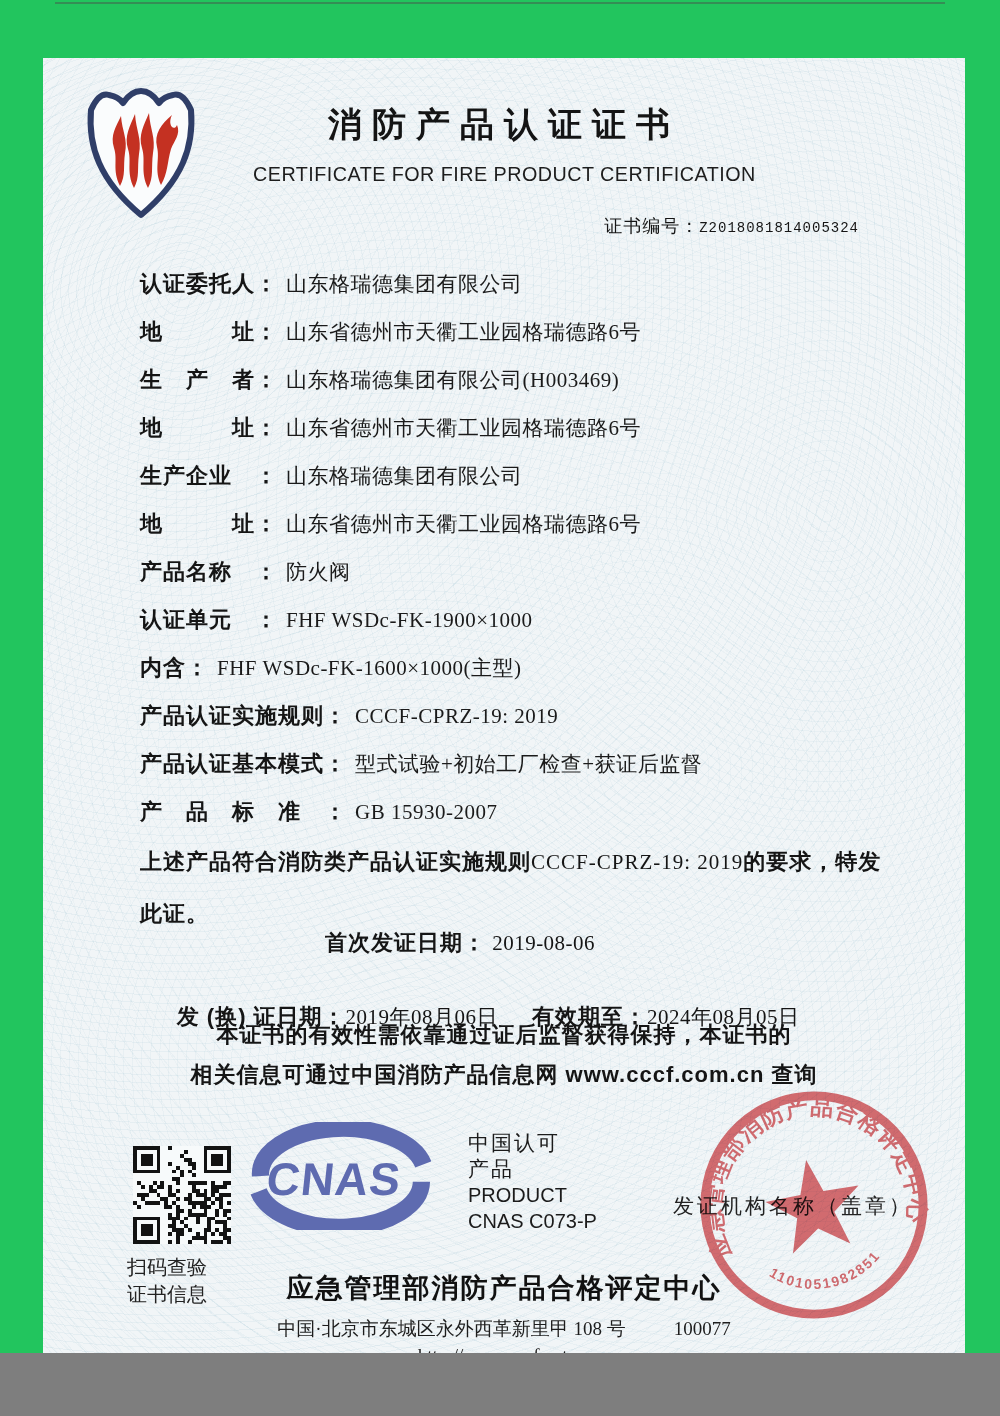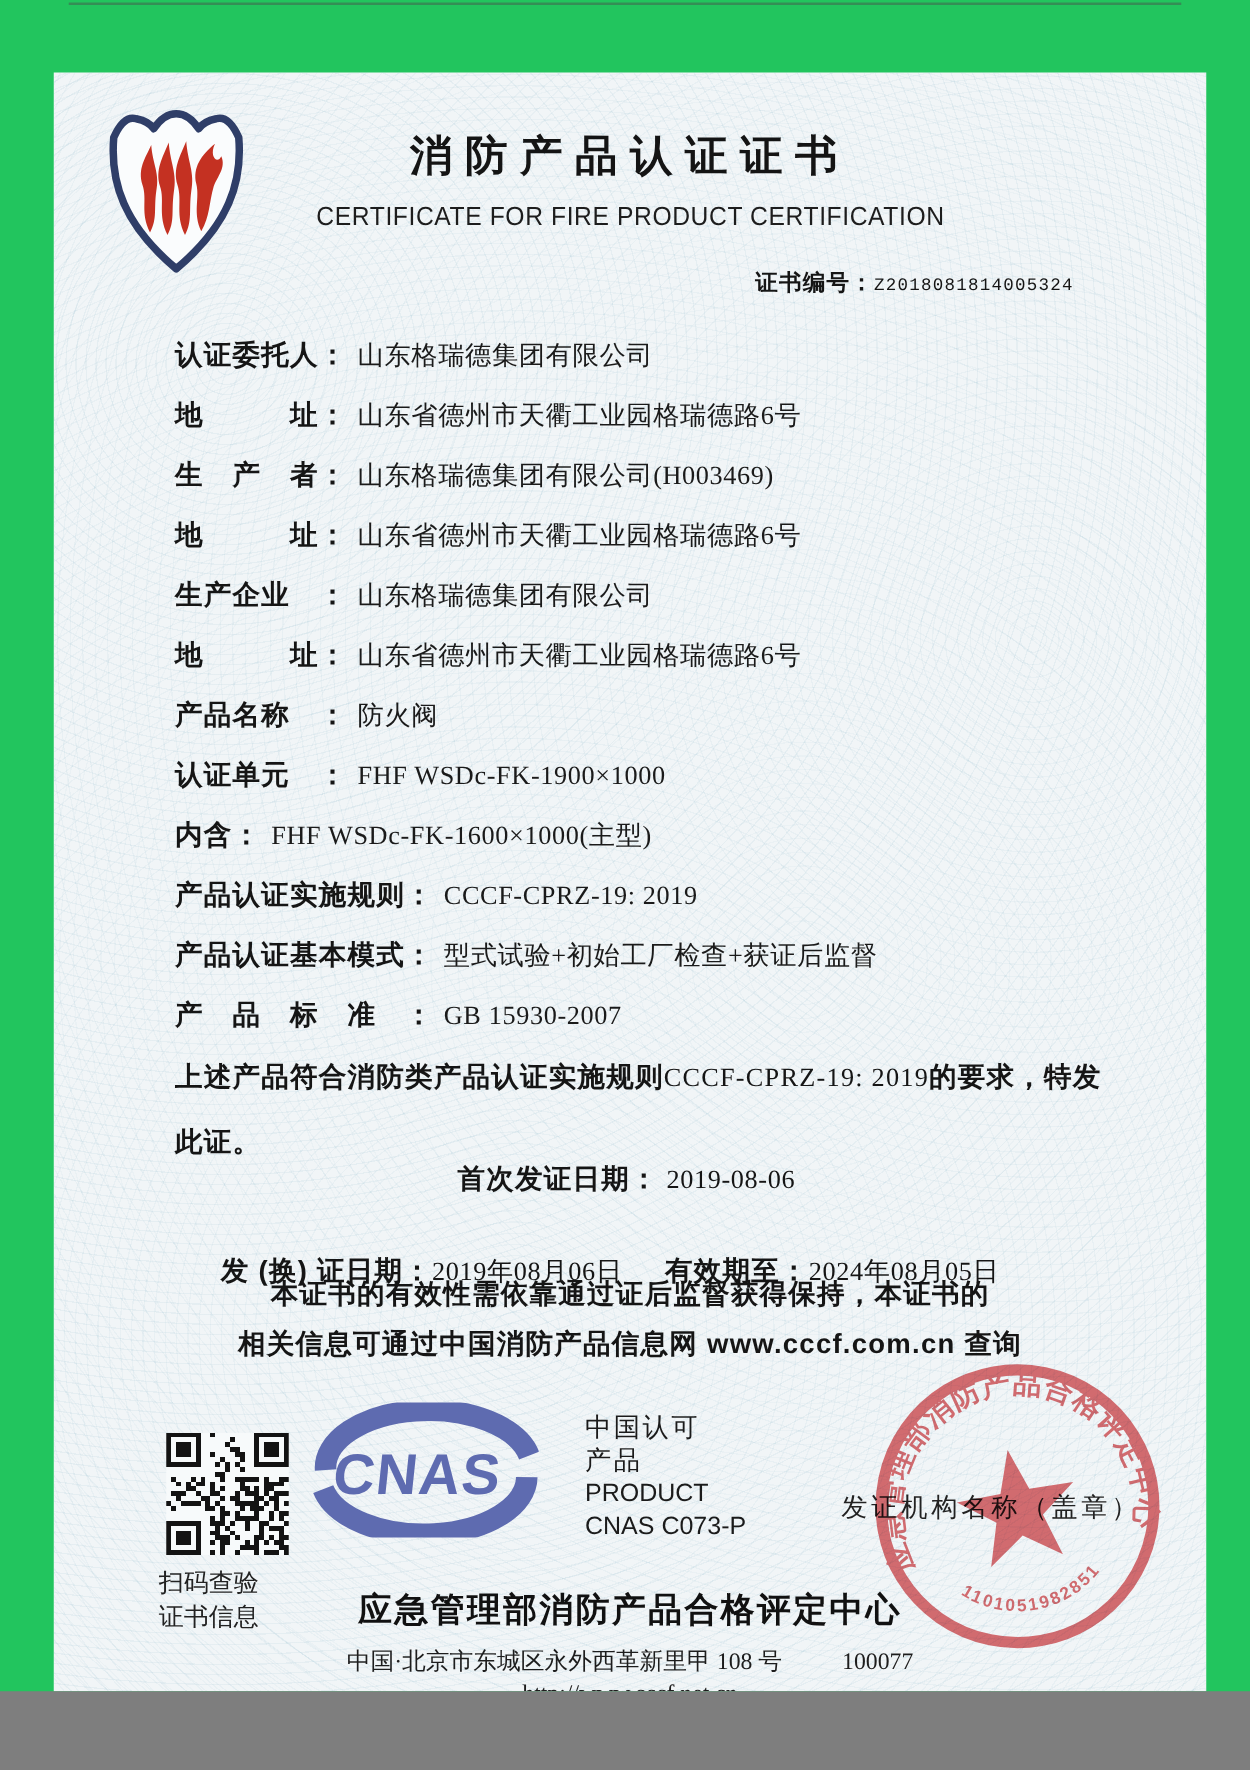--- a/index.html
+++ b/index.html
@@ -15,35 +15,35 @@
            repeating-radial-gradient(circle at 65% 55%, rgba(125,175,195,.06) 0 1px, transparent 1px 11px);}
   .gray-band{position:absolute;left:0;top:1353px;width:1000px;height:63px;background:#7e7e7e;}
 
   
   .shield{position:absolute;left:32px;top:24px;width:132px;height:140px;}
   .title{position:absolute;left:0;top:44px;width:100%;text-align:center;
          font-size:34px;font-weight:700;letter-spacing:10px;color:#141414;}
   .subtitle{position:absolute;left:0;top:104px;width:100%;text-align:center;}
   .subtitle span{display:inline-block;transform:scaleX(.94);font-size:21px;letter-spacing:.5px;color:#1d1d1d;}
   .certno{position:absolute;right:106px;top:156px;font-size:18px;}
-  .certno .lbl{font-weight:700;letter-spacing:1px;}
+  .certno .lbl{font-weight:400;letter-spacing:1px;}
   .certno .val{font-family:Liberation Mono, monospace;font-size:14px;letter-spacing:1px;}
 
   
   .rows{position:absolute;left:97px;top:202px;width:780px;}
   .row{height:48px;display:flex;align-items:center;}
   .row .lbl{font-size:22px;font-weight:700;letter-spacing:1px;white-space:pre;}
   .row .val{font-size:21px;font-family:"Liberation Serif","DejaVu Serif",serif;
             color:#1a1a1a;margin-left:8px;letter-spacing:.5px;white-space:pre;}
   .row.indent .lbl{}
 
   .statement{position:absolute;left:97px;top:778px;width:760px;font-size:22px;line-height:52px;font-weight:700;letter-spacing:1px;}
   .statement .code{font-family:"Liberation Serif","DejaVu Serif",serif;font-weight:400;font-size:21px;}
 
-  .first-issue{position:absolute;left:282px;top:870px;font-size:22px;margin-left:41px;}
+  .first-issue{position:absolute;left:282px;top:870px;font-size:22px;}
   .issue-line{position:absolute;left:97px;top:918px;font-size:22px;white-space:pre;}
   .dt-lbl{font-weight:700;letter-spacing:1px;}
   .dt-val{font-family:"Liberation Serif","DejaVu Serif",serif;font-size:21px;letter-spacing:.5px;}
   .dt-gap{display:inline-block;width:34px;}
 
   .note{position:absolute;left:0;width:100%;text-align:center;font-size:22px;font-weight:700;letter-spacing:1px;}
   .note1{top:962px;} .note2{top:1002px;}
 
   
   .qr{position:absolute;left:90px;top:1088px;width:98px;height:98px;}

